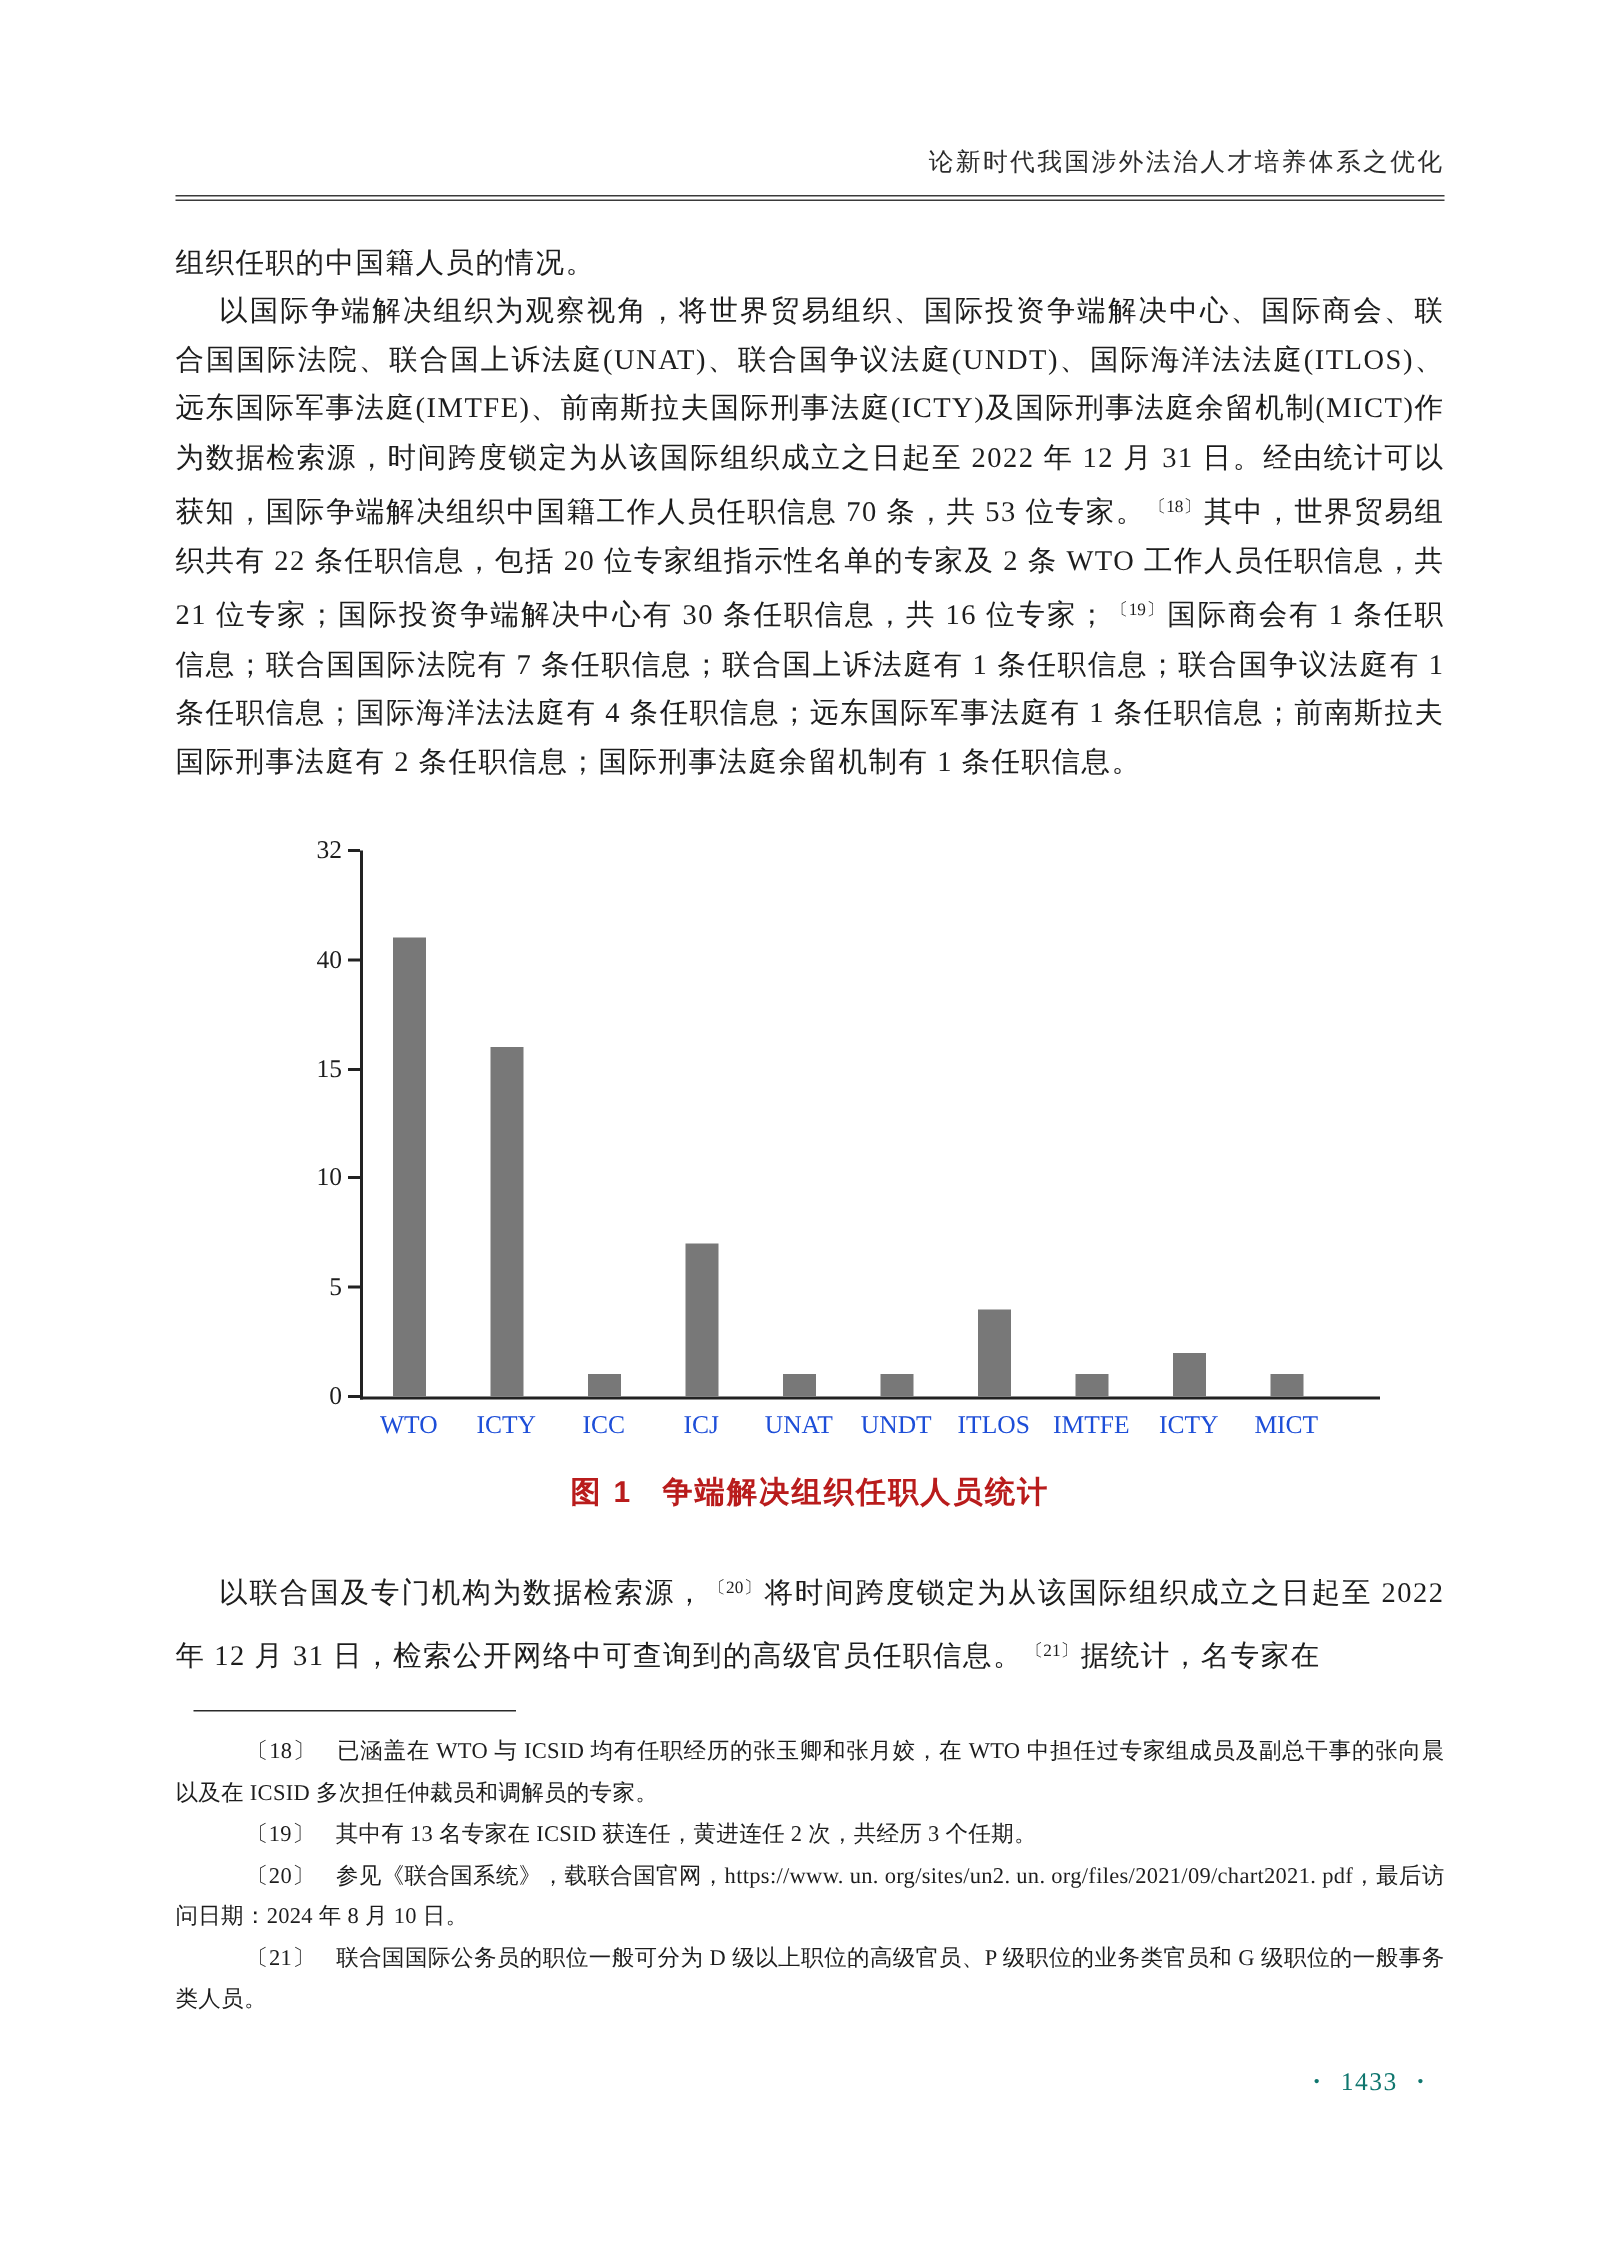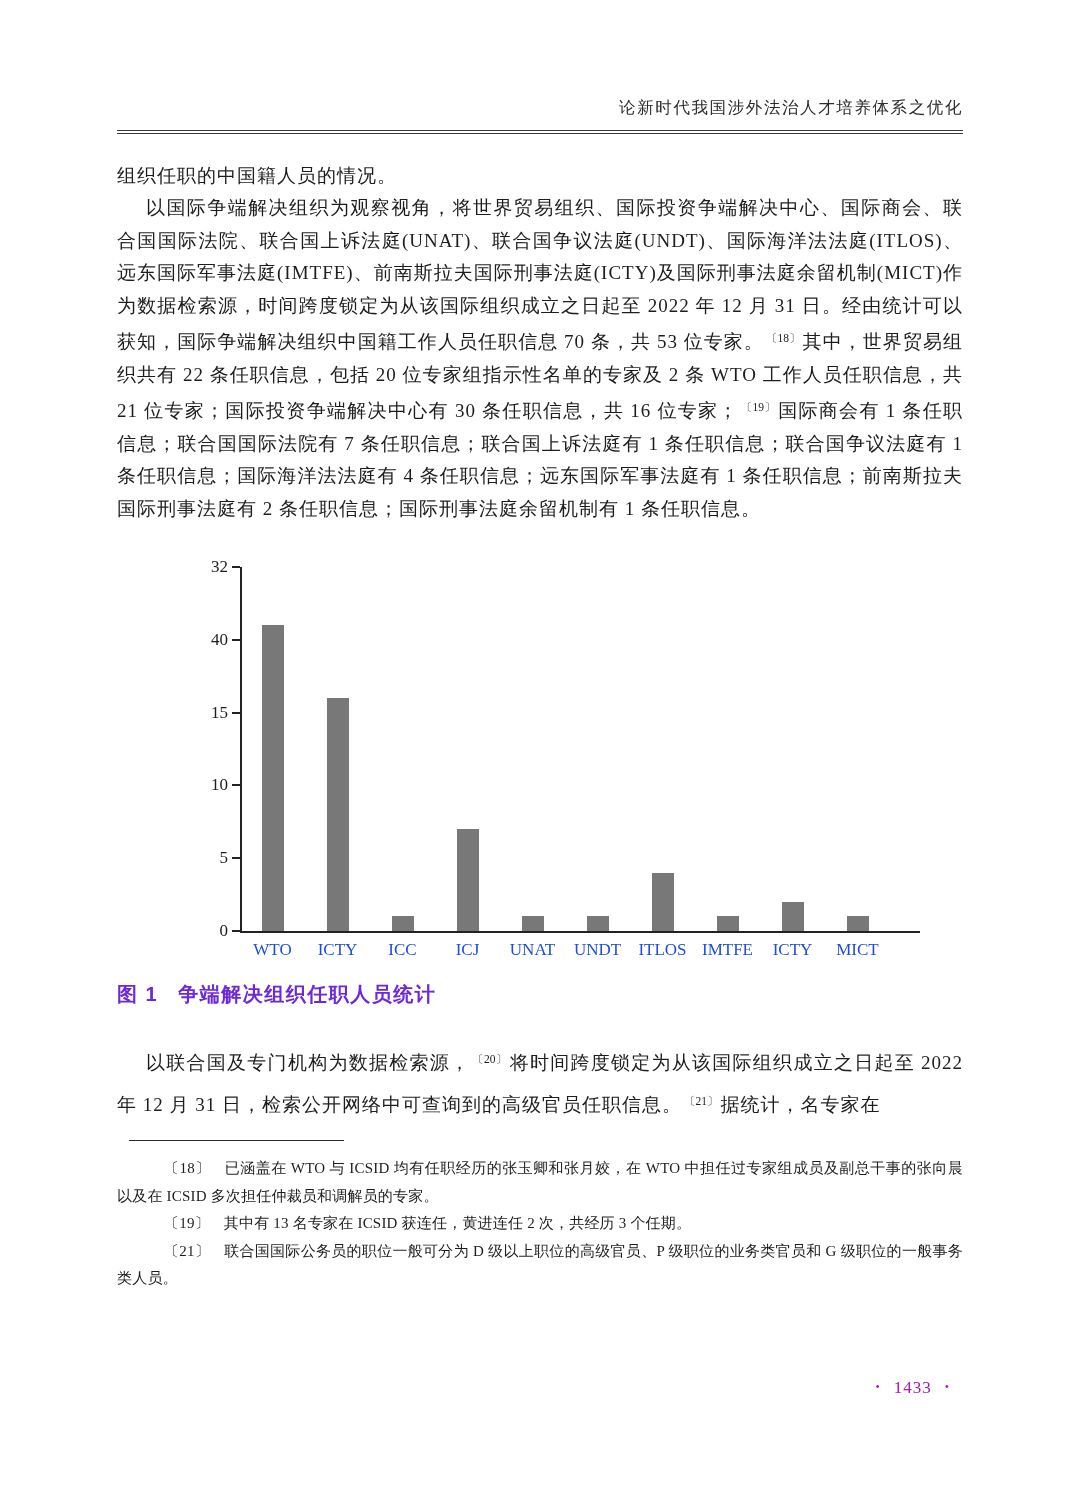--- a/index.html
+++ b/index.html
@@ -59,26 +59,26 @@
   }
   .bar { background: #787878; }
   .x-label {
     font-size: 17px;
     line-height: 22px;
     text-align: center;
     color: #1d4ed8;
   }
   .chart-caption {
     margin-top: 14px;
-    text-align: left;
+    text-align: center;
     font-family: "Liberation Sans", "DejaVu Sans", sans-serif;
     font-weight: bold;
     font-size: 20px;
     letter-spacing: 1.5px;
-    color: #6d28d9;
+    color: #b91c1c;
   }
   .chart-caption .cap-label { margin-right: 20px; }
   .after-chart { margin-top: 32px; }
   .after-chart .para { line-height: 38px; }
   .footnote-rule {
     margin-top: 16px;
     margin-left: 12px;
     width: 215px;
     border-top: 1.5px solid #2a2a2a;
   }
@@ -91,21 +91,21 @@
     text-indent: 47px;
     letter-spacing: 0.2px;
   }
   .fn-marker { margin-right: 14px; }
   .page-number {
     position: absolute;
     top: 1378px;
     right: 130px;
     font-size: 16px;
     letter-spacing: 1px;
-    color: #a21caf;
+    color: #0f766e;
   }
   .pn-bullet { font-size: 12px; vertical-align: 2px; }
   .pn-num { margin: 0 13px; font-size: 17px; }
 </style>
 </head>
 <body>
 
 <div class="page">
 
   <div class="header-title">论新时代我国涉外法治人才培养体系之优化</div>
@@ -160,20 +160,21 @@
 
   <div class="after-chart" id="after-chart-paragraphs">
       <p class="para indent"><span>以联合国及专门机构为数据检索源，</span><sup>〔20〕</sup><span>将时间跨度锁定为从该国际组织成立之日起至 2022 年 12 月 31 日，检索公开网络中可查询到的高级官员任职信息。</span><sup>〔21〕</sup><span>据统计，名专家在</span></p>
     </div>
 
   <div class="footnote-rule"></div>
 
   <div class="footnotes" id="footnotes">
       <p class="footnote"><span class="fn-marker">〔18〕</span><span>已涵盖在 WTO 与 ICSID 均有任职经历的张玉卿和张月姣，在 WTO 中担任过专家组成员及副总干事的张向晨以及在 ICSID 多次担任仲裁员和调解员的专家。</span></p>
       <p class="footnote"><span class="fn-marker">〔19〕</span><span>其中有 13 名专家在 ICSID 获连任，黄进连任 2 次，共经历 3 个任期。</span></p>
+      <p class="footnote"><span class="fn-marker">〔20〕</span><span>参见《联合国系统》，载联合国官网，https://www. un. org/sites/un2. un. org/files/2021/09/chart2021. pdf，最后访问日期：2024 年 8 月 10 日。</span></p>
       <p class="footnote"><span class="fn-marker">〔21〕</span><span>联合国国际公务员的职位一般可分为 D 级以上职位的高级官员、P 级职位的业务类官员和 G 级职位的一般事务类人员。</span></p>
     </div>
 
   <div class="page-number">
     <span class="pn-bullet">•</span><span class="pn-num">1433</span><span class="pn-bullet">•</span>
   </div>
 
 </div>
 
 </body></html>

